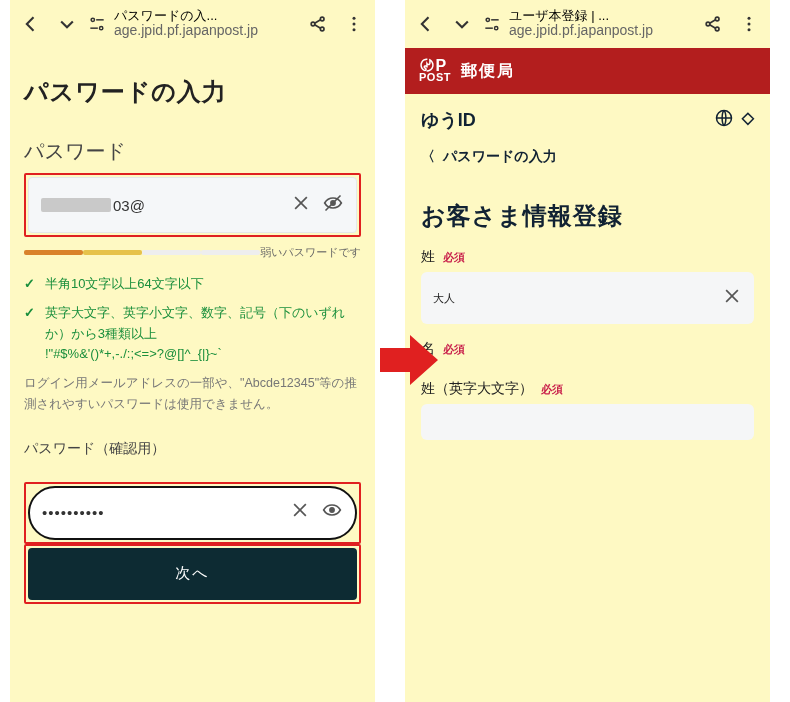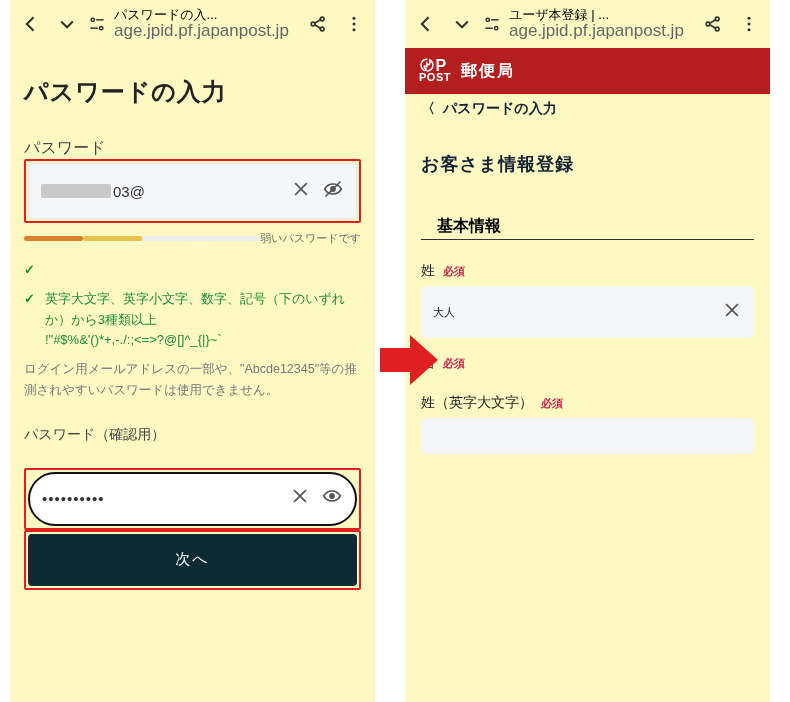--- a/index.html
+++ b/index.html
@@ -37,27 +37,27 @@
   }
   .url-block {
     flex: 1;
     display: flex;
     align-items: center;
     gap: 6px;
     overflow: hidden;
   }
   .url-text { display: flex; flex-direction: column; line-height: 1.1; overflow: hidden; }
   .url-title { font-size: 13px; white-space: nowrap; overflow: hidden; text-overflow: ellipsis; }
-  .url-host  { font-size: 17px; color: #666; white-space: nowrap; overflow: hidden; text-overflow: ellipsis; }
+  .url-host  { font-size: 14px; color: #666; white-space: nowrap; overflow: hidden; text-overflow: ellipsis; }
 
   .content { padding: 10px 14px 0 14px; }
 
   h1.page-title { font-size: 24px; font-weight: 700; margin: 18px 0 30px 0; letter-spacing: 1px; color: #222; }
 
-  .label { font-size: 16px; color: #444; }
+  .label { font-size: 20px; color: #444; margin-bottom: 8px; }
 
   .highlight { border: 2px solid #e02020; border-radius: 2px; padding: 2px; }
 
   .input-wrap {
     display: flex;
     align-items: center;
     background: #f5f7f9;
     border: 1px solid #e5e7ea;
     border-radius: 4px;
     height: 56px;
@@ -120,21 +120,21 @@
 
   .sub-bar {
     display: flex; align-items: center; justify-content: space-between;
     padding: 14px 16px 10px 16px; font-size: 18px; font-weight: 700; color: #123;
   }
   .sub-bar .right-ico { display: flex; gap: 8px; font-size: 16px; font-weight: 400; }
 
   .bc { padding: 6px 16px 16px 16px; font-size: 14px; font-weight: 700; color: #123; display:flex; align-items:center; gap:8px; }
   .bc .chev { font-weight: 700; }
 
-  h2.section-title { font-size: 18px; font-weight: 700; padding: 18px 16px 10px 16px; color: #123; letter-spacing: 1px; }
+  h2.section-title { font-size: 24px; font-weight: 700; padding: 18px 16px 10px 16px; color: #123; letter-spacing: 1px; }
   h3.sub-sec { font-size: 16px; font-weight: 700; padding: 30px 16px 2px 16px; border-bottom: 1px solid #333; margin: 0 16px 16px 16px; }
 
   .field-block { padding: 6px 16px 10px 16px; }
   .flabel { font-size: 14px; color: #222; margin-bottom: 6px; display:flex; align-items:center; gap:8px; }
   .req { color:#c81e4a; font-size:11px; font-weight:700; }
 
   .field-input {
     display: flex; align-items: center;
     background: #f5f6f7; border-radius: 6px; height: 52px;
     padding: 0 12px;
@@ -231,20 +231,21 @@
       <div class="seg on1"></div>
         <div class="seg on2"></div>
         <div class="seg"></div>
         <div class="seg"></div>
       <span class="strength-text">弱いパスワードです</span>
     </div>
 
     <div class="rules">
       <div class="rule">
           <span class="chk">✓</span>
+          <span>半角10文字以上64文字以下</span>
         </div>
       <div class="rule">
           <span class="chk">✓</span>
           <span style="white-space:pre-line">英字大文字、英字小文字、数字、記号（下のいずれか）から3種類以上
 !"#$%&amp;'()*+,-./:;&lt;=&gt;?@[]^_{|}~`</span>
         </div>
     </div>
 
     <div class="note">ログイン用メールアドレスの一部や、"Abcde12345"等の推測されやすいパスワードは使用できません。</div>
 
@@ -324,29 +325,40 @@
           <circle cx="12" cy="19" r="1.8"></circle>
         </svg>
     </div>
   </div>
 
   <div class="jp-header">
     <span class="jp-logo"><span class="big">〄P</span><br>POST</span>
     <span>郵便局</span>
   </div>
 
+  <div class="sub-bar">
+    <span>ゆうID</span>
+    <span class="right-ico">
+      <span>
+        <svg class="icon" viewBox="0 0 24 24" stroke="currentColor" stroke-width="1.8" fill="none">
+            <circle cx="12" cy="12" r="9"></circle>
+            <path d="M3 12h18M12 3c3 3 3 15 0 18M12 3c-3 3-3 15 0 18"></path>
+          </svg>
+      </span>
+      <span style="font-weight:700">◇</span>
+    </span>
+  </div>
 
   <div class="bc">
     <span class="chev">〈</span>
     <span>パスワードの入力</span>
   </div>
 
   <h2 class="section-title">お客さま情報登録</h2>
 
-  <h3 class="sub-sec">基本情報</h3>
 
   <div class="field-block">
     <div class="flabel">
       <span>姓</span>
       <span class="req">必須</span>
     </div>
     <div class="field-input">
       <input value="大人" style="">
       <span class="x">
         <svg class="icon" viewBox="0 0 24 24" stroke="currentColor" stroke-width="2" fill="none">

